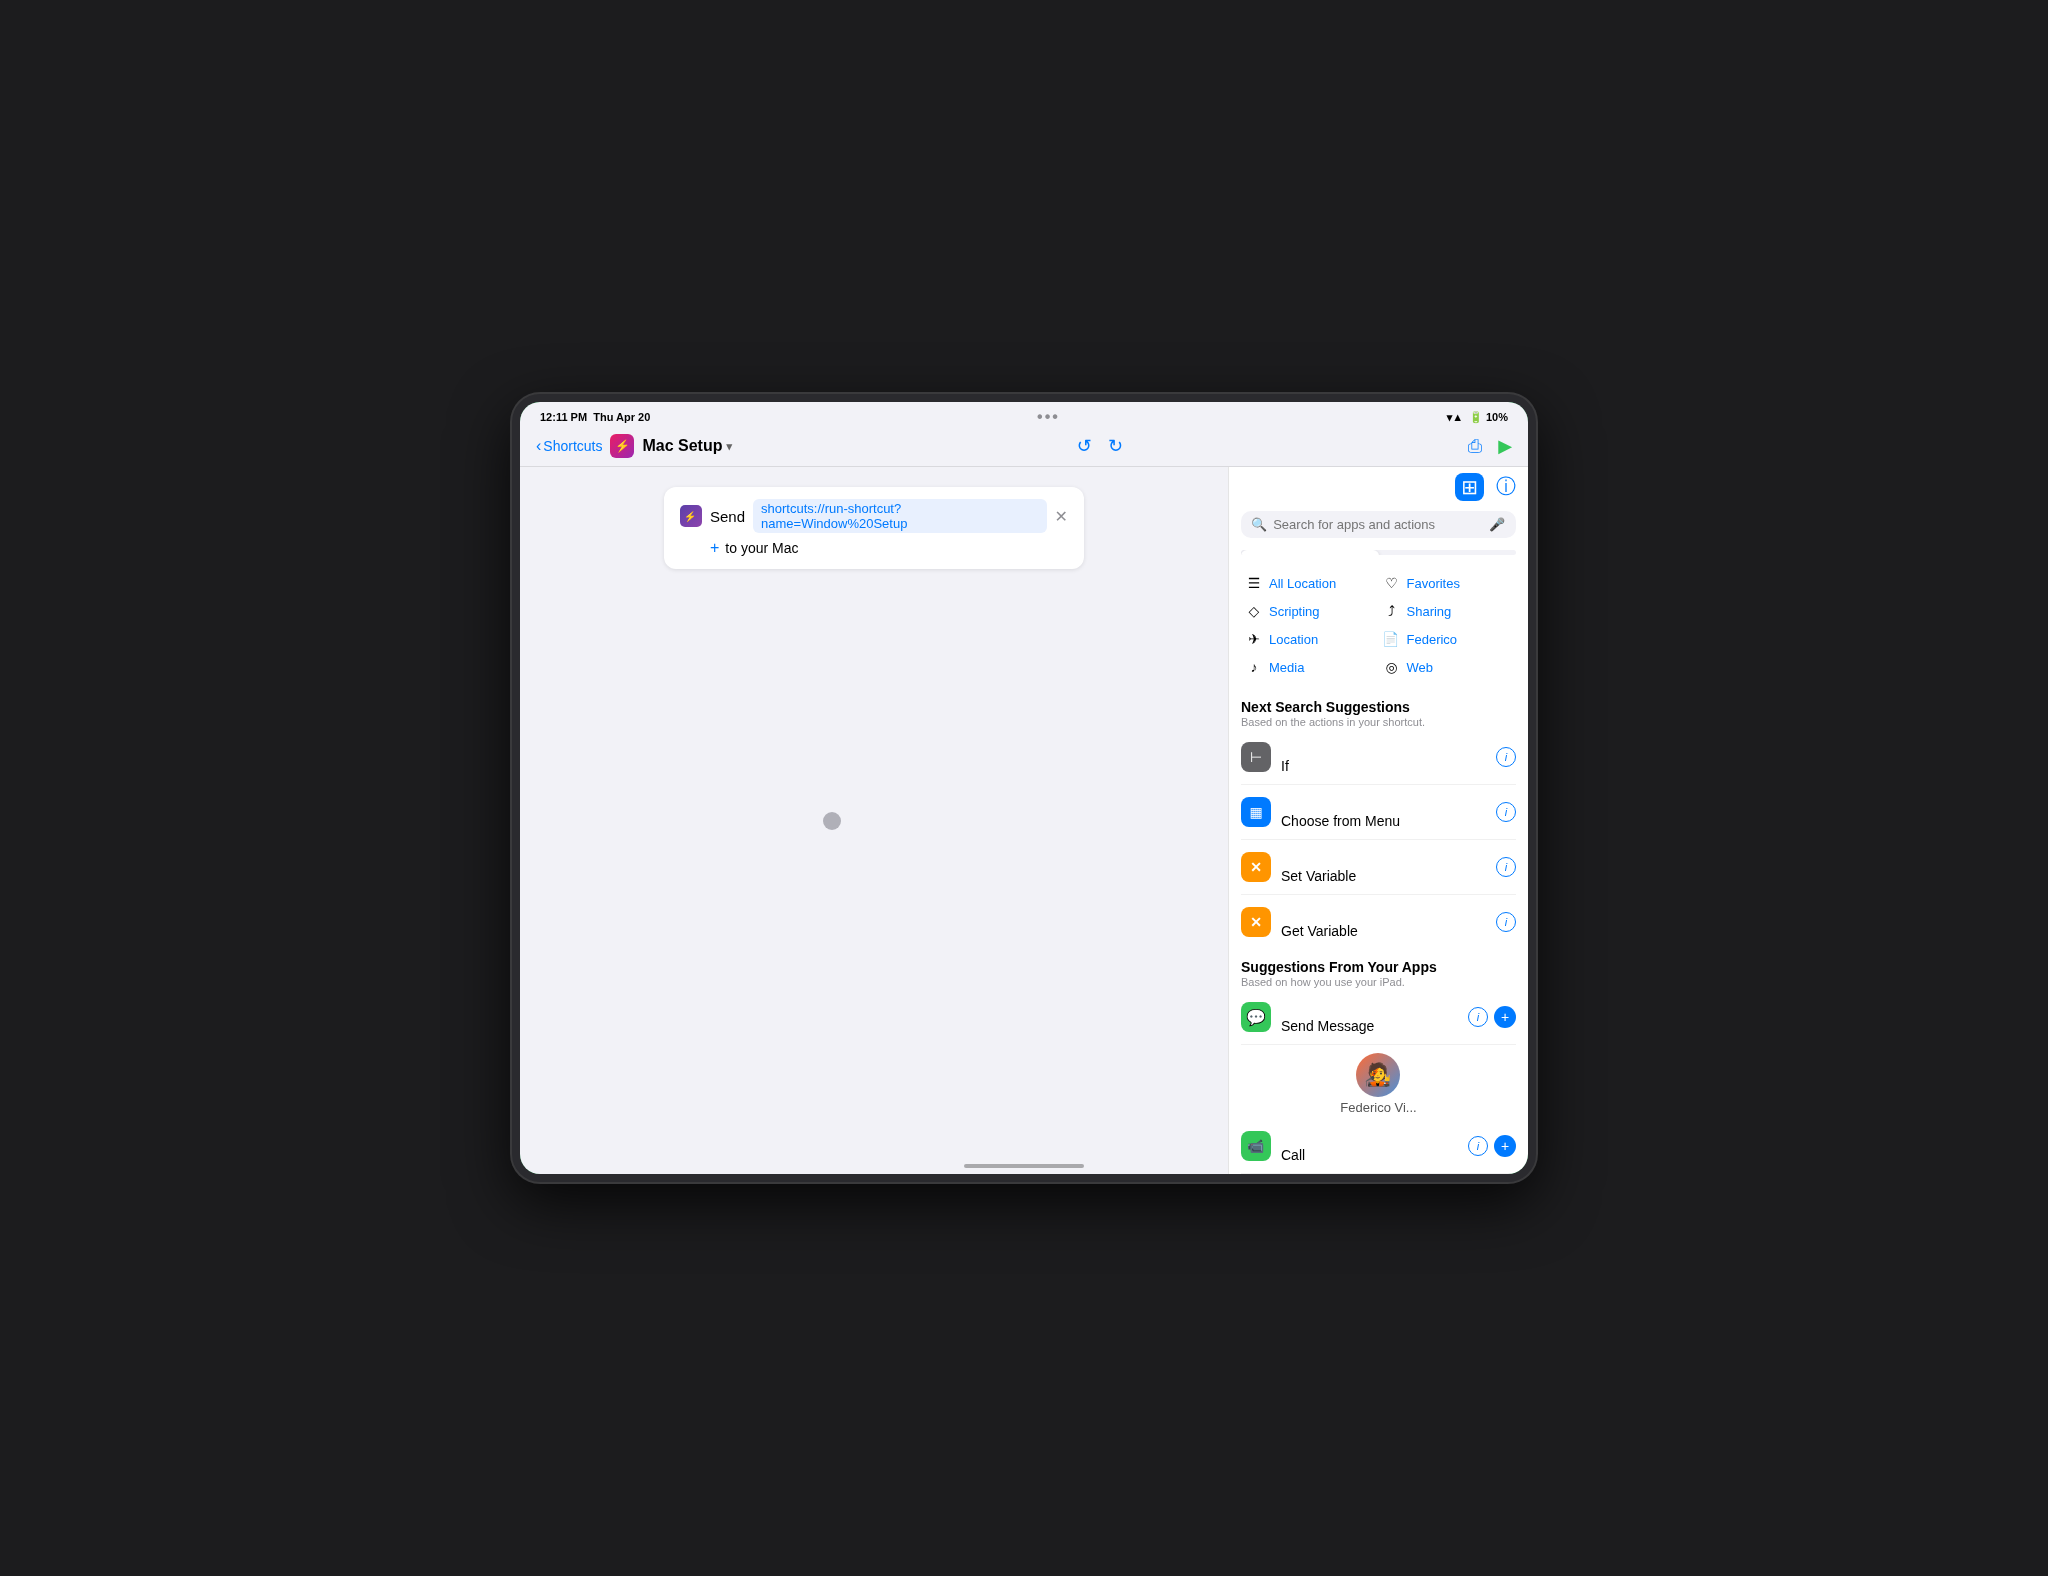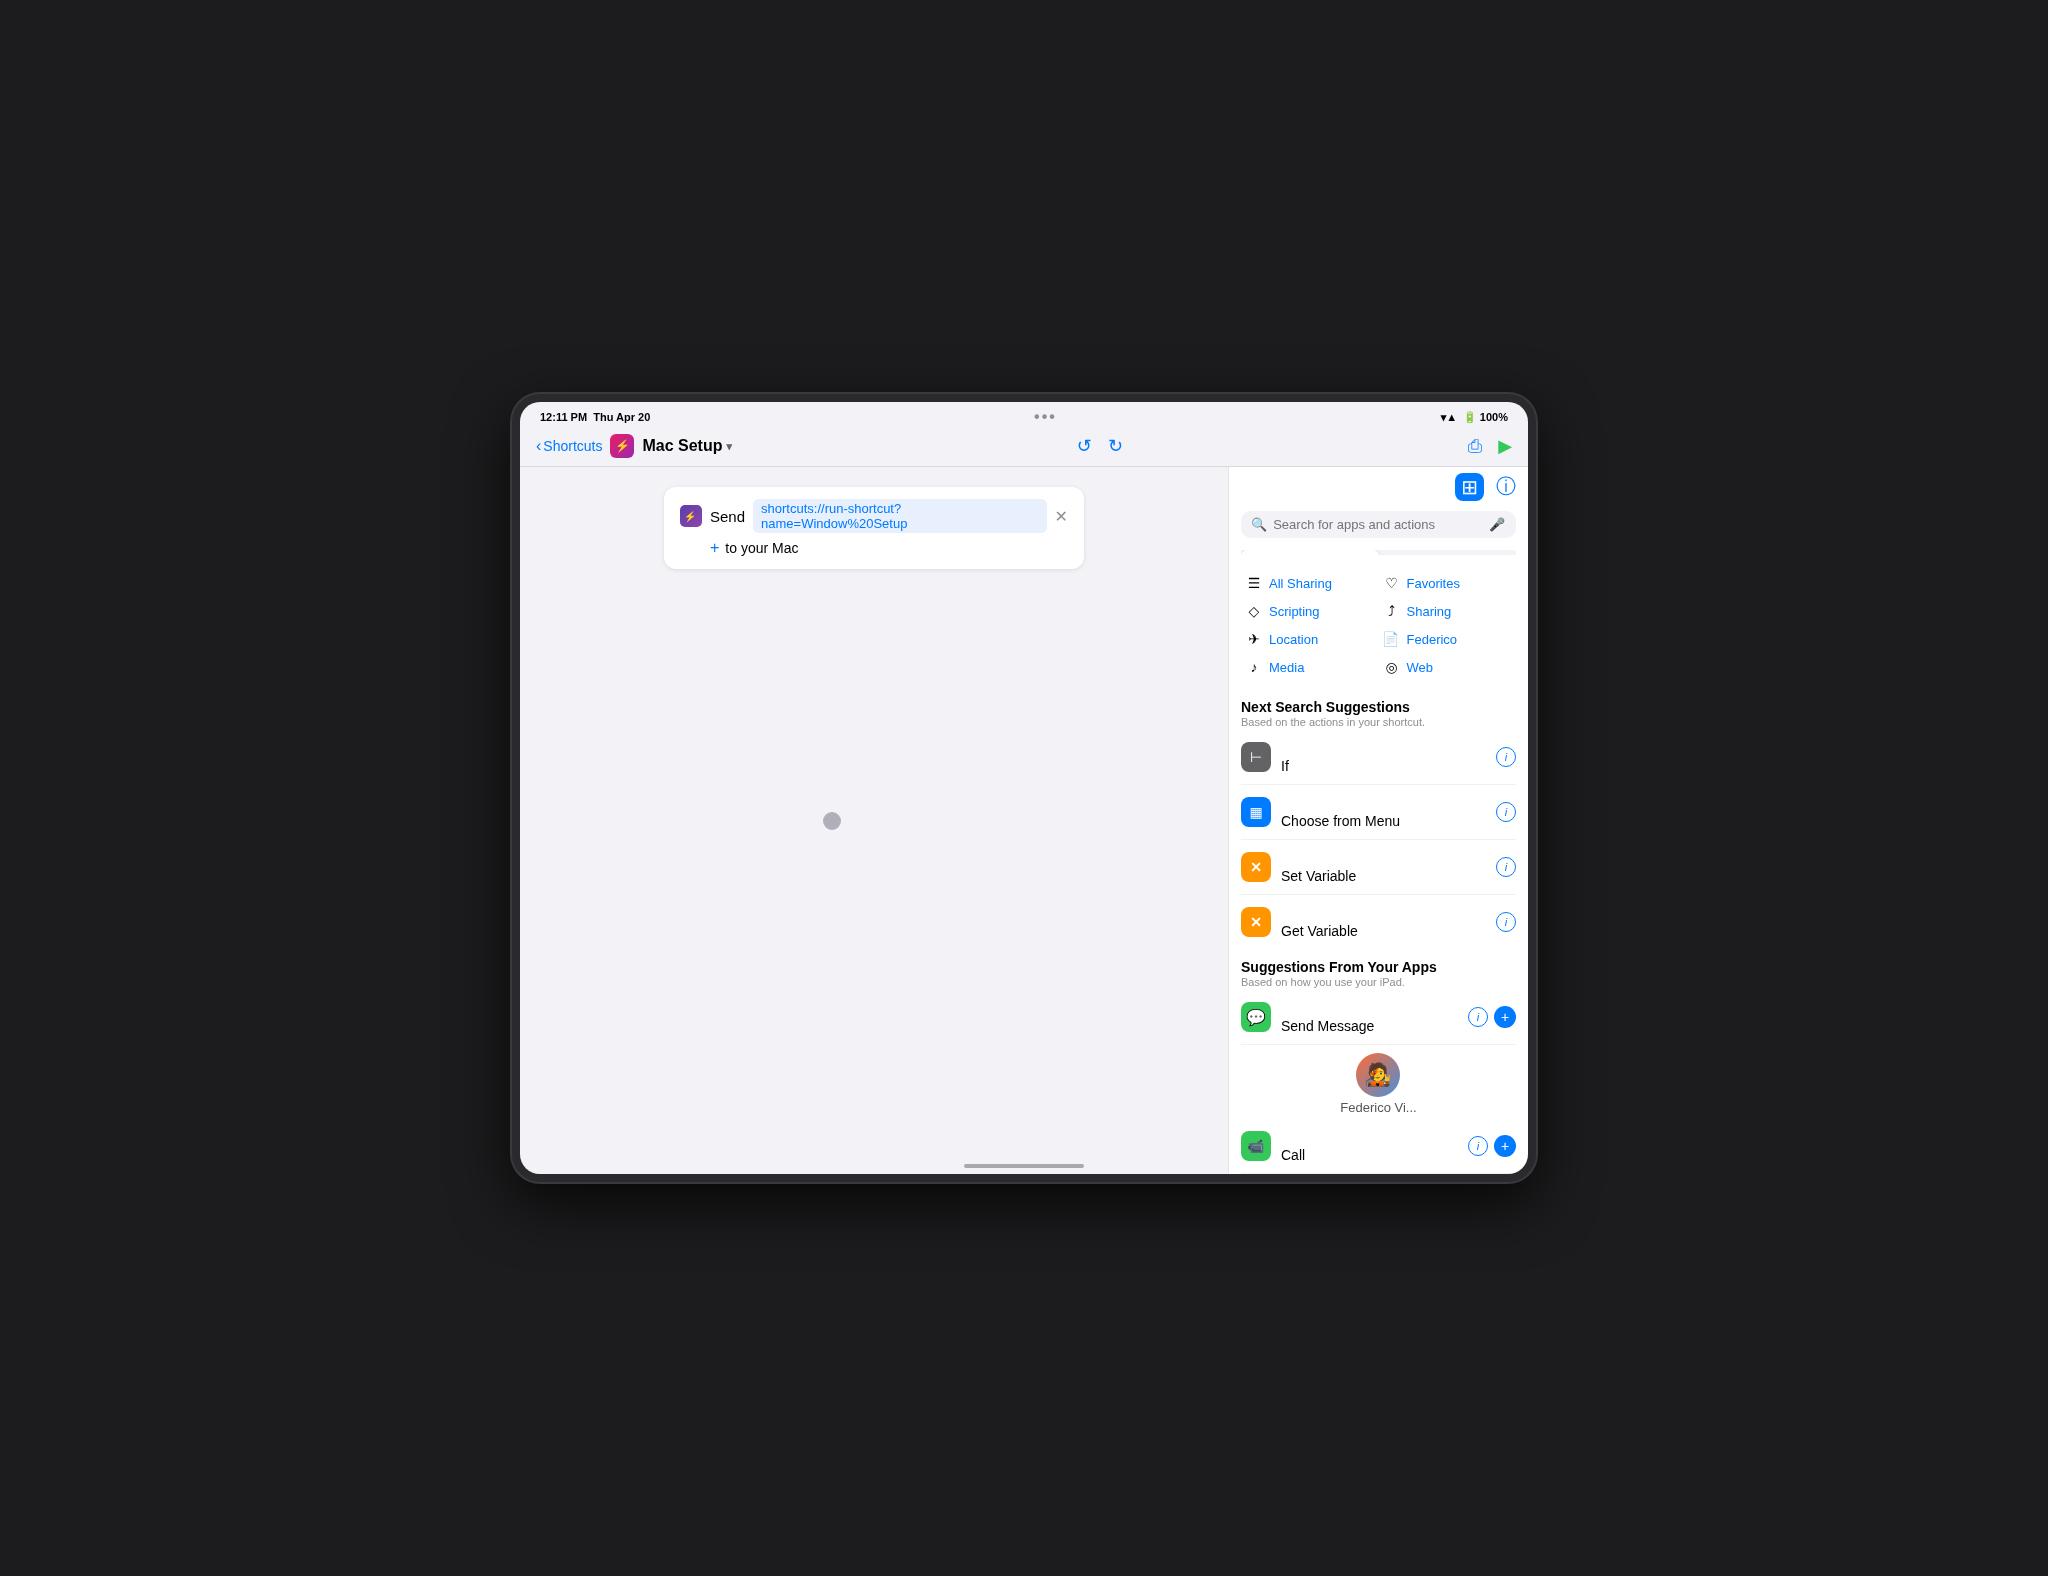--- a/index.html
+++ b/index.html
@@ -380,21 +380,21 @@
 
   <div class="status-bar">
     <div class="status-bar-left">
       <span>12:11 PM</span>&nbsp;&nbsp;<span>Thu Apr 20</span>
     </div>
     <div class="status-bar-center">
       <span class="three-dots">•••</span>
     </div>
     <div class="status-bar-right">
       <span>▾▲</span>
-      <span>🔋 <span>100%</span></span>
+      <span>🔋 <span>10%</span></span>
     </div>
   </div>
 
   <div class="app-container">
 
     <div class="nav-bar">
       <div class="nav-left">
         <div class="nav-back">
           <span class="nav-back-arrow">‹</span>
           <span>Shortcuts</span>
@@ -455,21 +455,21 @@
             <span>Categories</span>
           </div>
           <div class="category-tab">
             <span>Apps</span>
           </div>
         </div>
 
         <div class="category-grid">
           <div class="category-item">
             <span class="category-icon">☰</span>
-            <span class="category-label">All Sharing</span>
+            <span class="category-label">All Location</span>
           </div>
           <div class="category-item">
             <span class="category-icon">♡</span>
             <span class="category-label">Favorites</span>
           </div>
           <div class="category-item">
             <span class="category-icon">◇</span>
             <span class="category-label">Scripting</span>
           </div>
           <div class="category-item">

